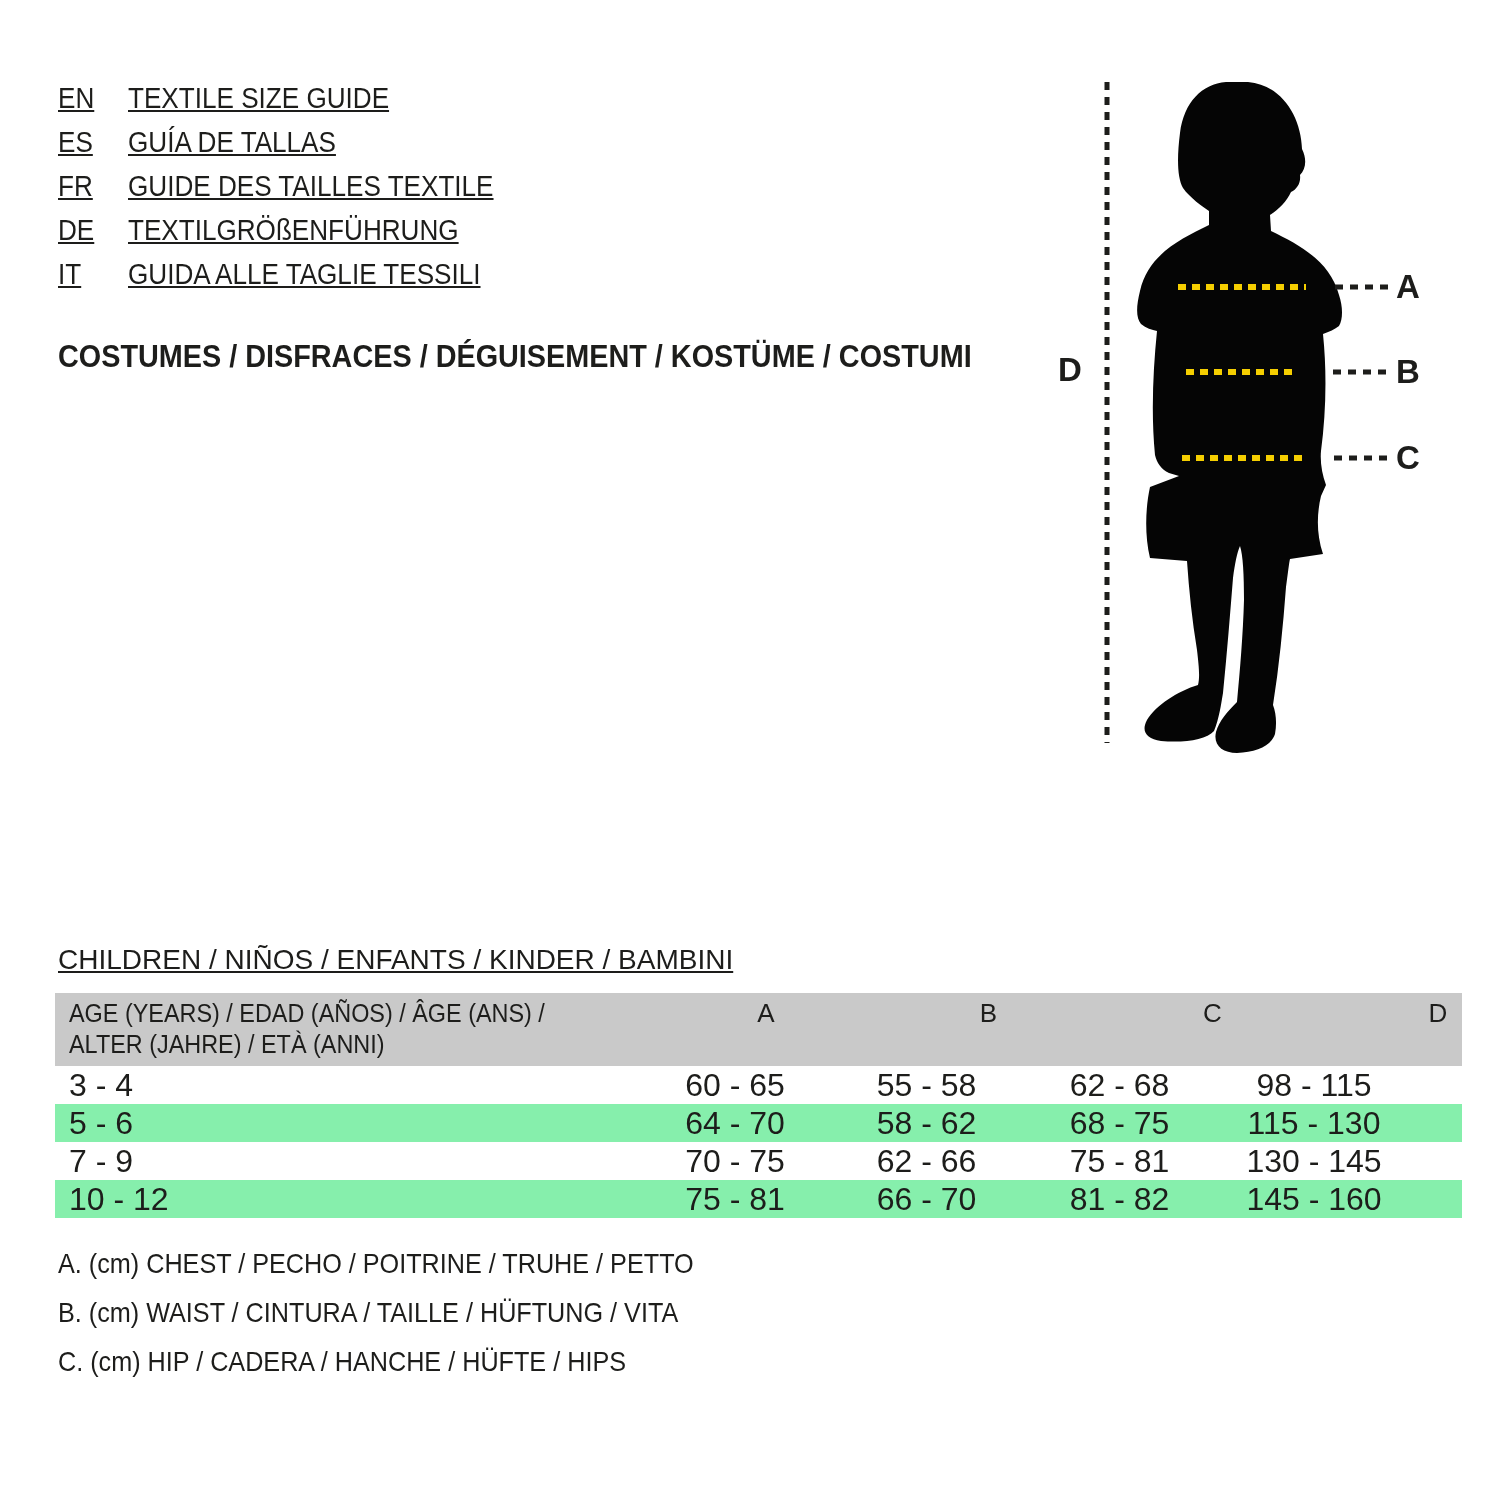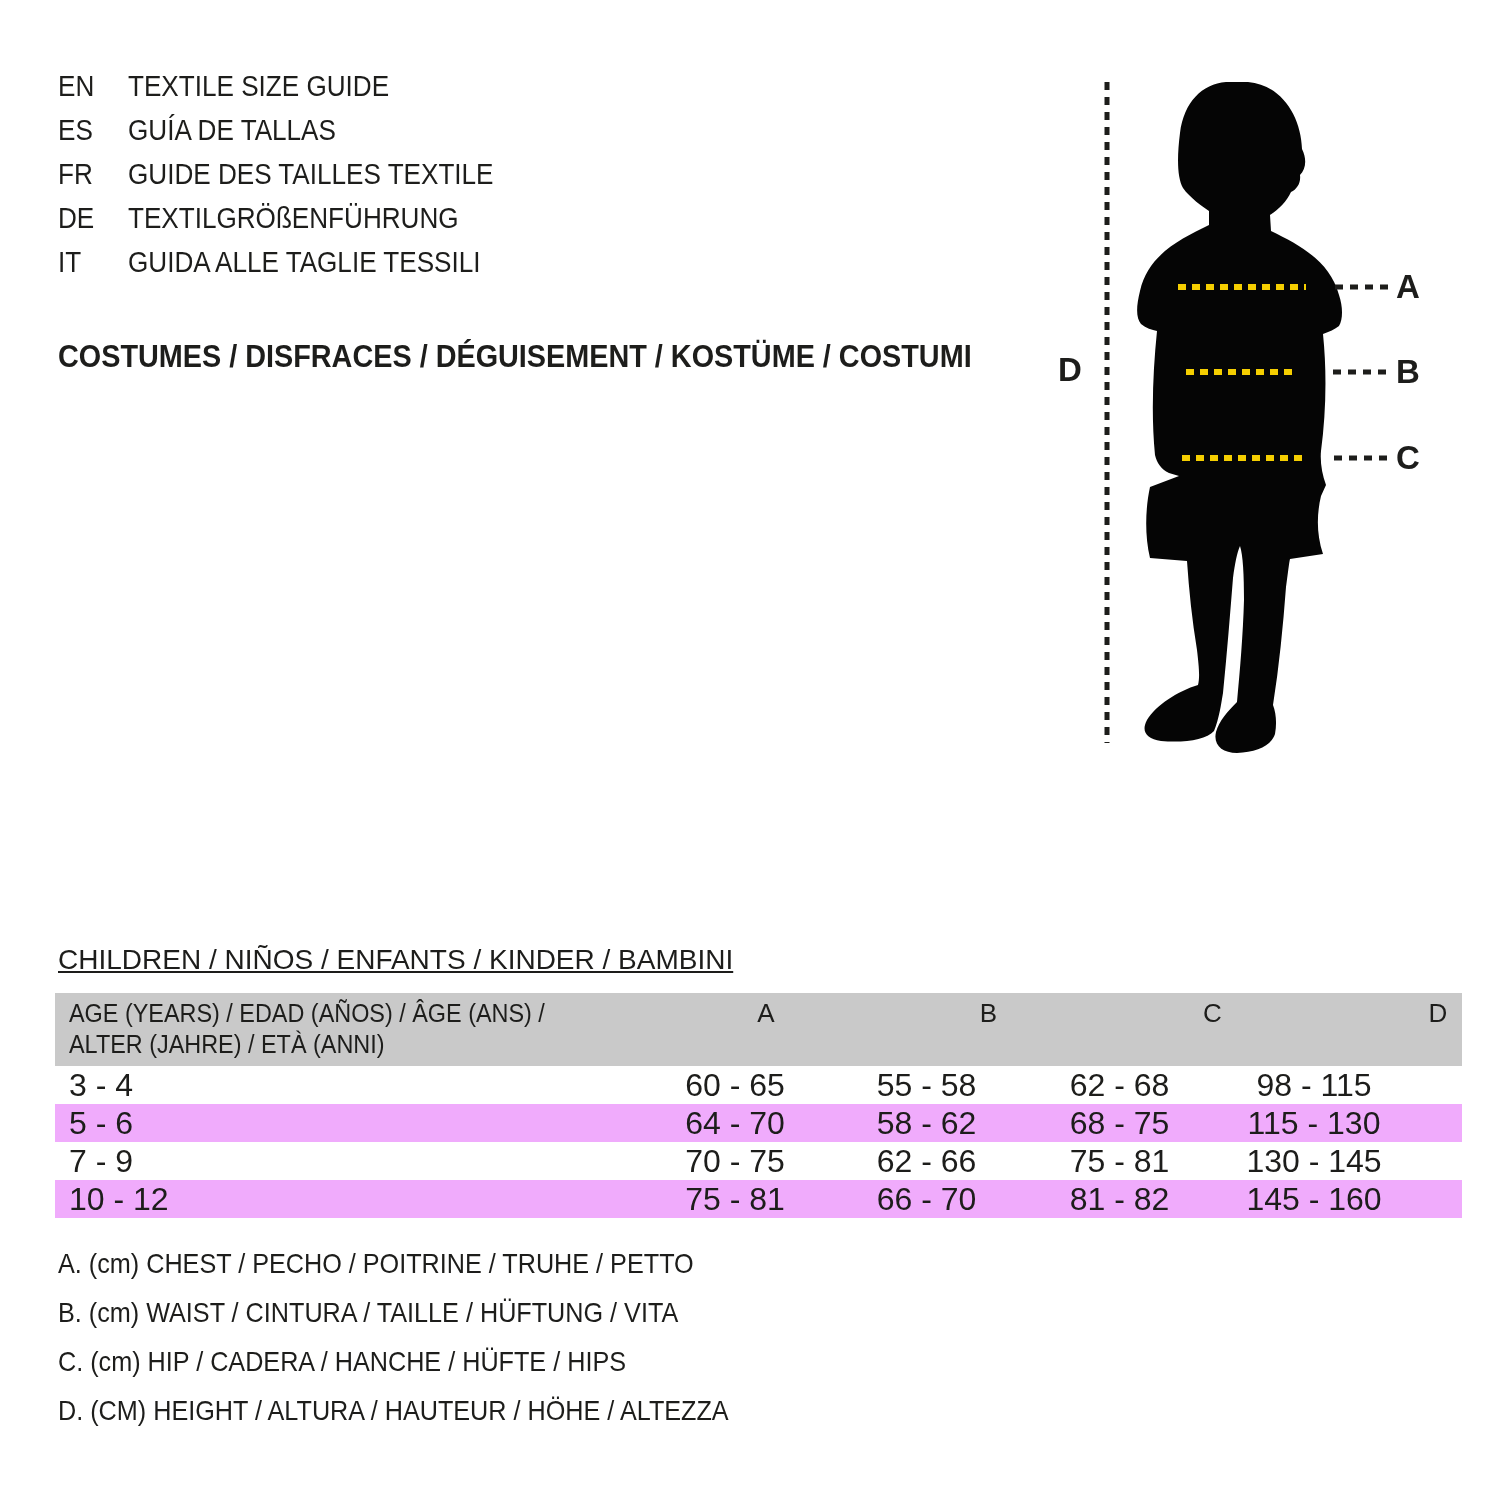--- a/index.html
+++ b/index.html
@@ -8,21 +8,21 @@
     width: 1501px;
     height: 1500px;
     background: #ffffff;
     font-family: "Liberation Sans", sans-serif;
     color: #1d1d1b;
     overflow: hidden;
   }
   .condensed { transform: scaleX(0.9); transform-origin: 0 50%; }
 
   
-  .lang-list { position: absolute; left: 58px; top: 64px; }
+  .lang-list { position: absolute; left: 58px; top: 76px; text-decoration: underline; }
   .lang-row { display: flex; height: 44px; align-items: center; font-size: 29px; letter-spacing: 0; }
   .lang-code { width: 70px; flex: 0 0 70px; transform: scaleX(0.9); transform-origin: 0 50%; }
   .lang-label { white-space: nowrap; transform: scaleX(0.9); transform-origin: 0 50%; }
 
   
   .costumes-title {
     position: absolute; left: 58px; top: 338px;
     font-size: 32px; font-weight: bold; white-space: nowrap;
   }
 
@@ -47,21 +47,21 @@
   .size-table { position: absolute; left: 55px; top: 993px; width: 1407px; }
   .thead, .trow {
     display: grid;
     grid-template-columns: 585px 190px 193px 193px 196px;
   }
   .thead { background: #c9c9c9; height: 73px; gap: 31px; }
   .th-age { padding: 5px 0 0 14px; font-size: 26px; line-height: 31px; }
   .th-age div { white-space: nowrap; }
   .th-col { padding-top: 5px; font-size: 26px; line-height: 31px; text-align: center; }
   .trow { height: 38px; align-items: center; font-size: 32px; }
-  .trow.alt { background: #f0abfc; }
+  .trow.alt { background: #86efac; }
   .td-age { padding-left: 14px; white-space: nowrap; }
   .td { text-align: center; white-space: nowrap; }
 
   
   .legend { position: absolute; left: 58px; top: 1248px; }
   .legend-line { height: 49px; display: flex; align-items: flex-start; font-size: 28px; white-space: nowrap; }
 </style>
 </head>
 <body>
 
@@ -197,18 +197,15 @@
   <div class="legend">
     <div class="legend-line">
         <span class="condensed">A. (cm) CHEST / PECHO / POITRINE / TRUHE / PETTO</span>
       </div>
     <div class="legend-line">
         <span class="condensed">B. (cm) WAIST / CINTURA / TAILLE / HÜFTUNG / VITA</span>
       </div>
     <div class="legend-line">
         <span class="condensed">C. (cm) HIP / CADERA / HANCHE / HÜFTE / HIPS</span>
       </div>
-    <div class="legend-line">
-        <span class="condensed">D. (CM) HEIGHT / ALTURA / HAUTEUR / HÖHE / ALTEZZA</span>
-      </div>
   </div>
 
 </div>
 
 </body></html>

